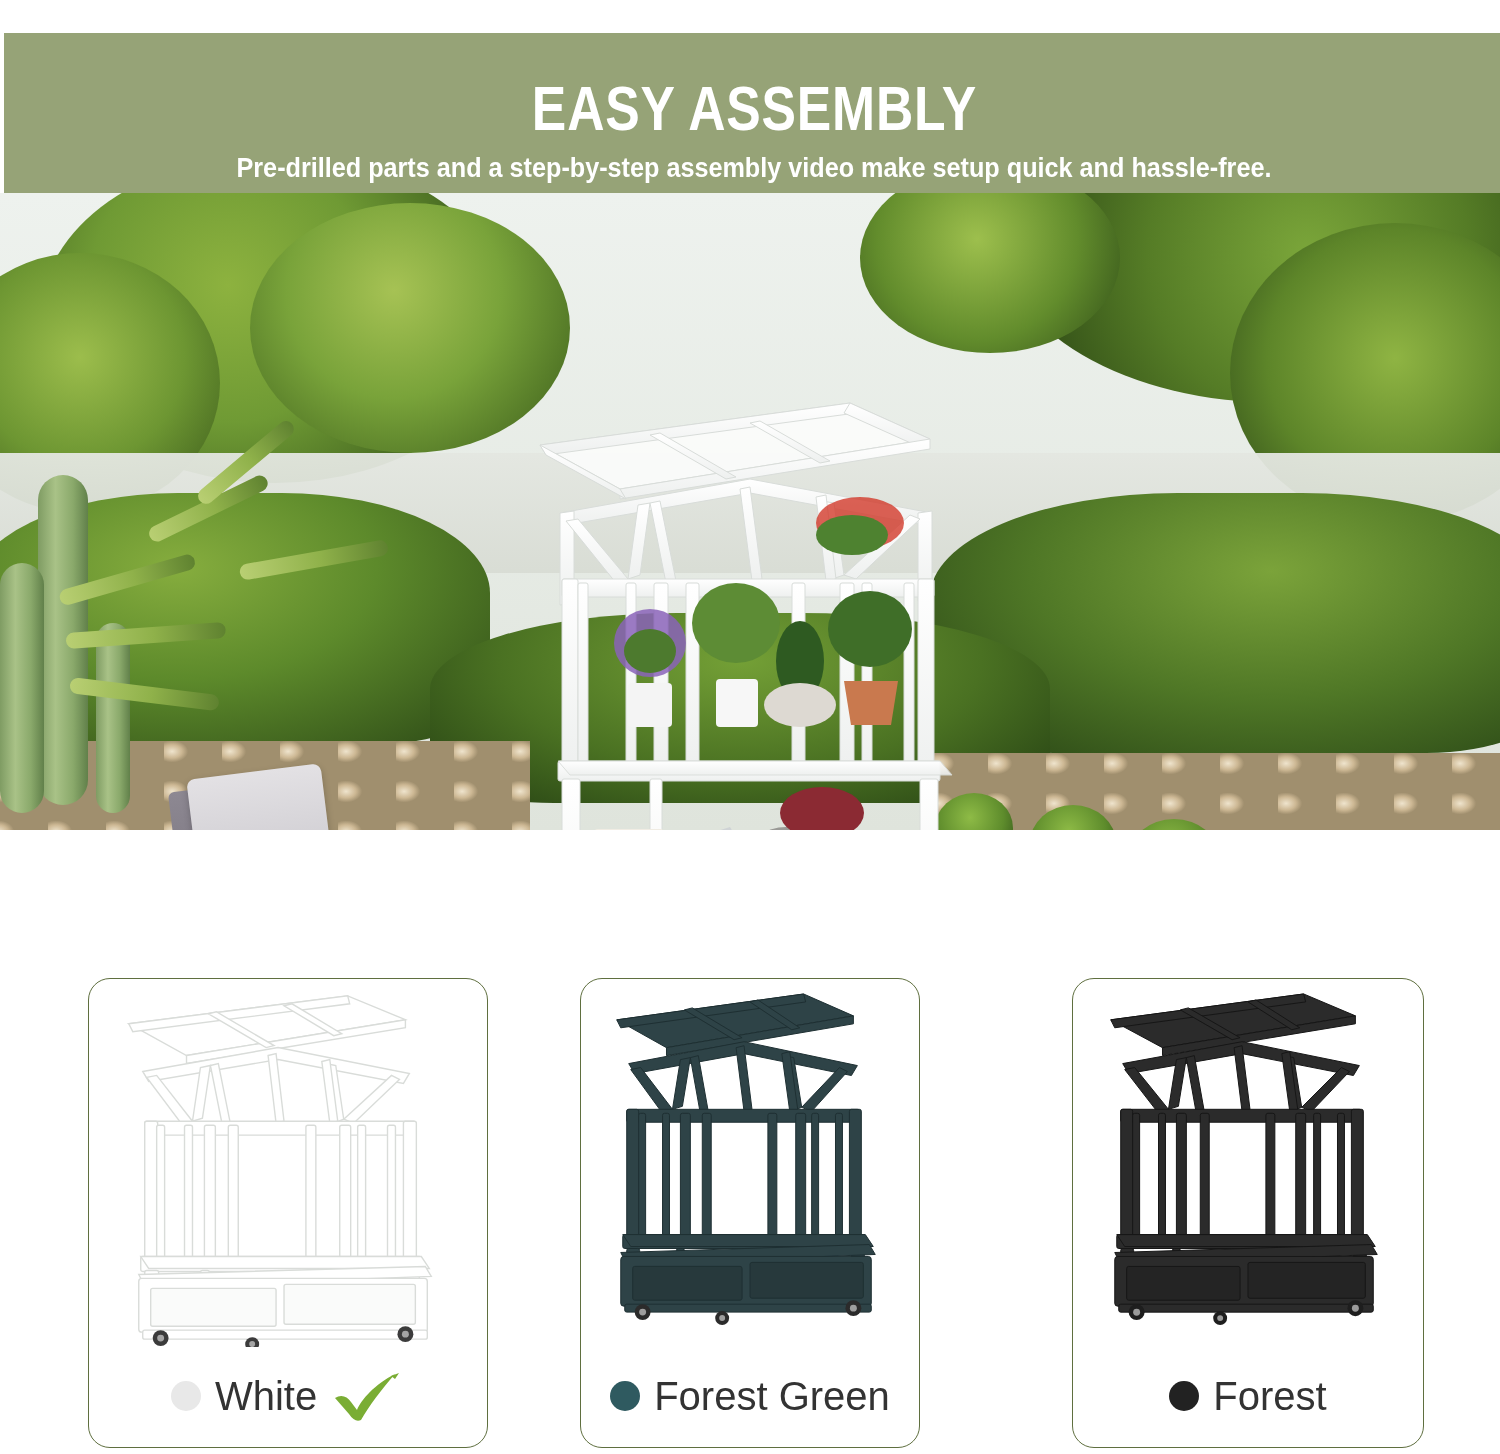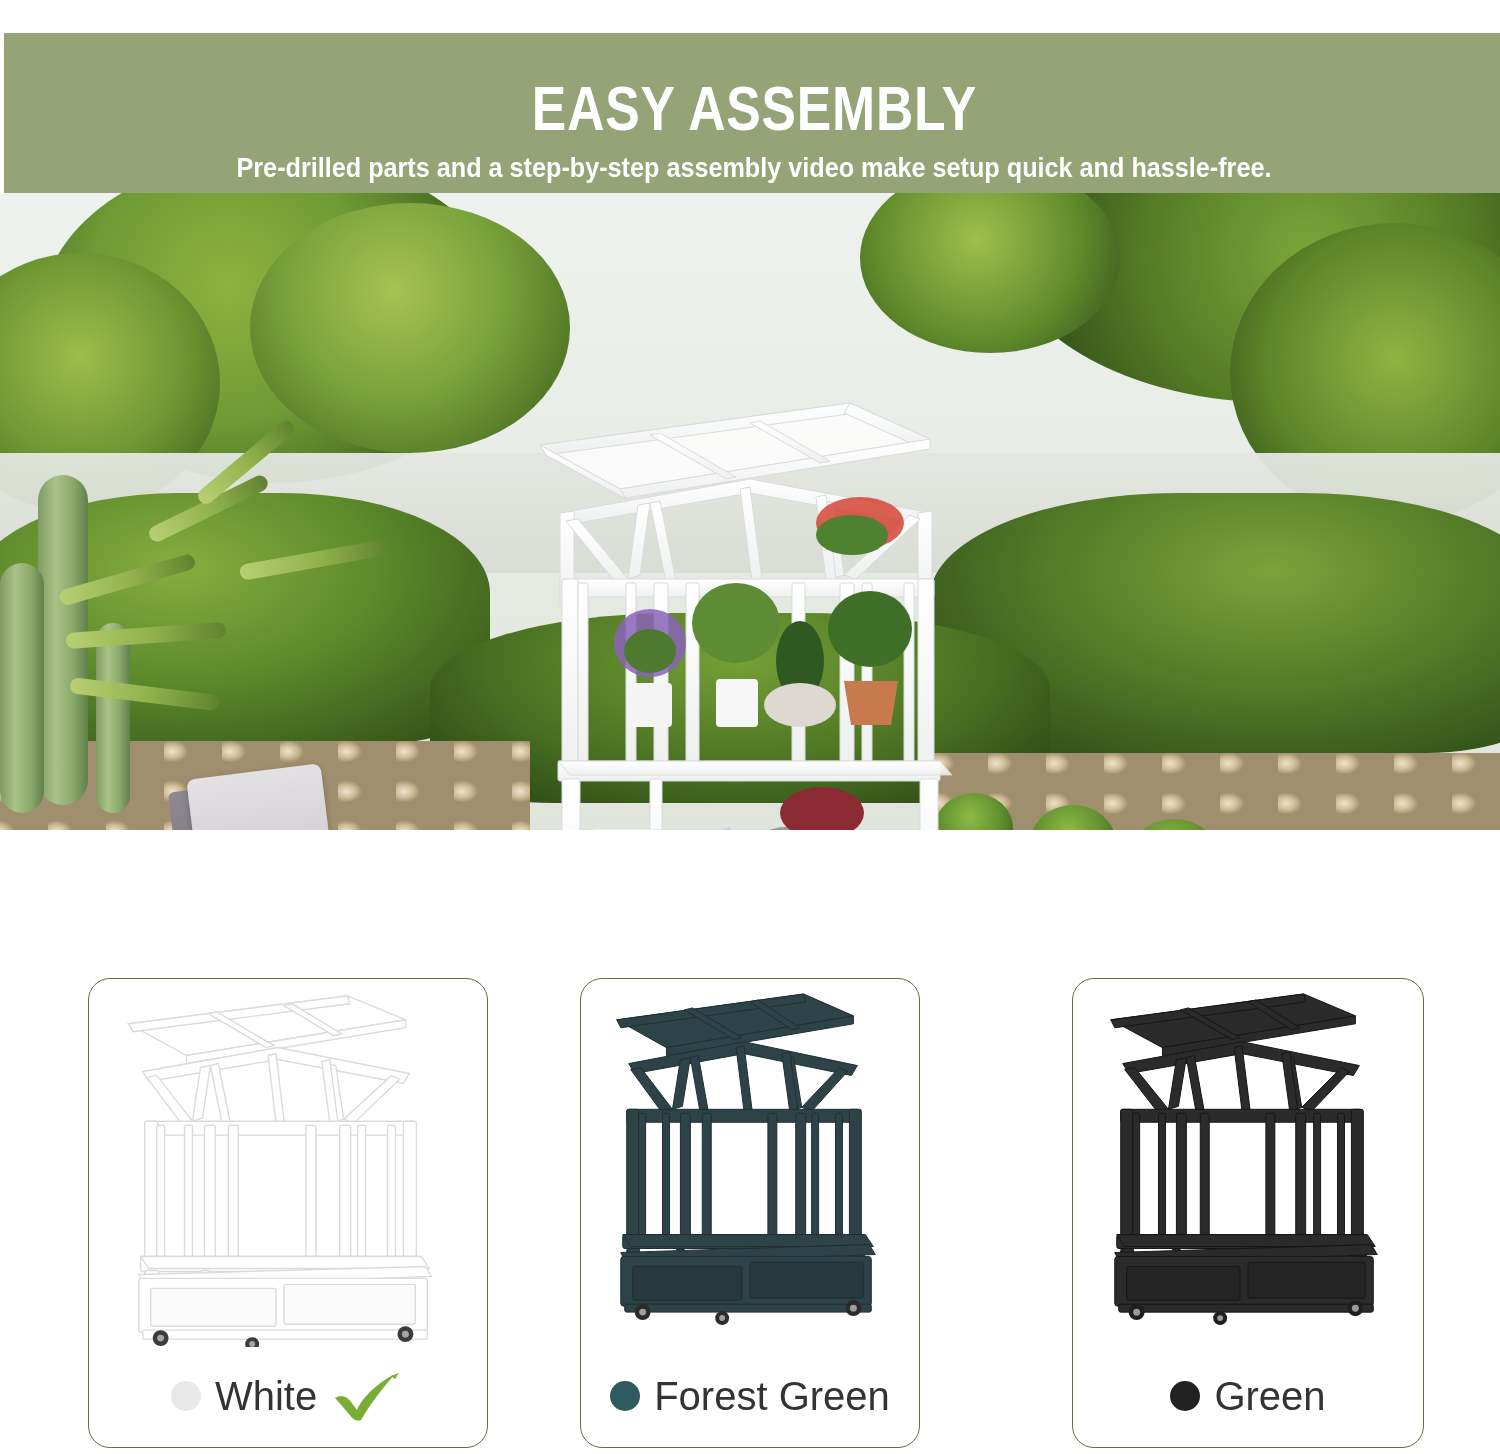--- a/index.html
+++ b/index.html
@@ -491,18 +491,18 @@
               <circle cx="64" cy="334" r="3.5" fill="#9a9a9a"></circle>
             <circle cx="284" cy="330" r="8"></circle>
               <circle cx="284" cy="330" r="3.5" fill="#9a9a9a"></circle>
             <circle cx="148" cy="340" r="7"></circle>
               <circle cx="148" cy="340" r="3" fill="#9a9a9a"></circle>
           </g>
         </svg>
       </div>
       <div class="card-label">
         <div class="swatch swatch-black"></div>
-        <div class="label-text">Green</div>
+        <div class="label-text">Forest</div>
       </div>
     </div>
 
   </div>
 </div>
 
 </body></html>

